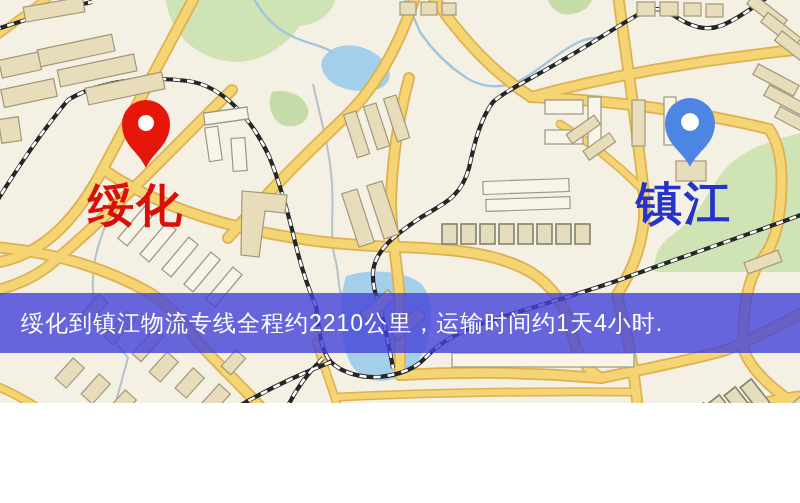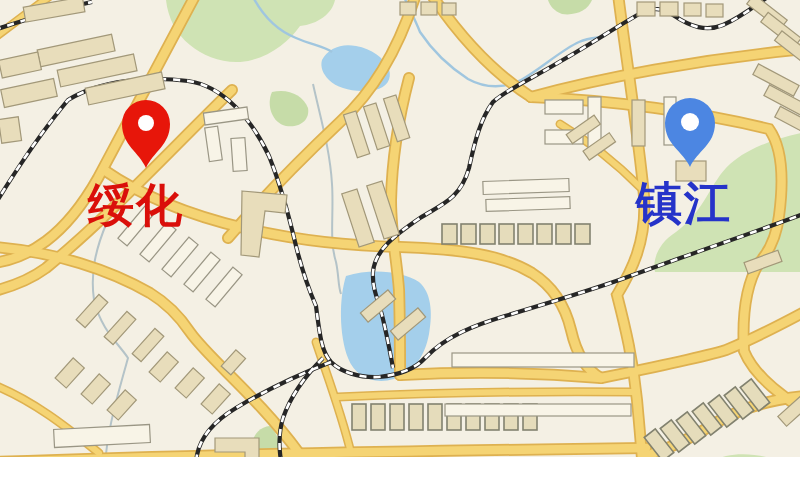--- a/index.html
+++ b/index.html
@@ -1,16 +1,16 @@
 <!DOCTYPE html>
 <html><head>
 <meta charset="utf-8">
 <style>
   html,body{margin:0;padding:0;background:#fff;}
-  .stage{position:relative;width:800px;height:457px;overflow:hidden;background:#15803d;
+  .stage{position:relative;width:800px;height:403px;overflow:hidden;background:#15803d;
          font-family:"Liberation Sans",sans-serif;}
   .stage svg{position:absolute;left:0;top:0;filter:blur(.4px) saturate(.96);}
   
   .park{fill:#cfe3b2;stroke:none;}
   .park2{fill:#c5dca6;}
   .water{fill:#a2cfec;stroke:none;}
   .stream{fill:none;stroke:#b4c3c8;stroke-width:2;}
   .streamb{fill:none;stroke:#9fc6e0;stroke-width:2.4;}
   .rd-c{fill:none;stroke:#e0b14c;stroke-width:12;stroke-linecap:round;}
   .rd-f{fill:none;stroke:#f6d470;stroke-width:8.5;stroke-linecap:round;}
@@ -274,13 +274,16 @@
       <circle class="pin-hole" cx="146" cy="123" r="8"></circle>
     </g>
     <g>
       <path d="M690,167 C683,151 665,145 665,123 A25,25 0 1 1 715,123 C715,145 697,151 690,167 Z" fill="#4a86e6"></path>
       <circle class="pin-hole" cx="690" cy="122" r="9"></circle>
     </g>
     <text class="city-label" x="88" y="221" fill="#e10d08">绥化</text>
     <text class="city-label" x="636" y="219" fill="#2433cf">镇江</text>
   </svg>
 
+  <div class="banner">
+    <span>绥化到镇江物流专线全程约2210公里，运输时间约1天4小时.</span>
+  </div>
 </div>
 
 </body></html>

